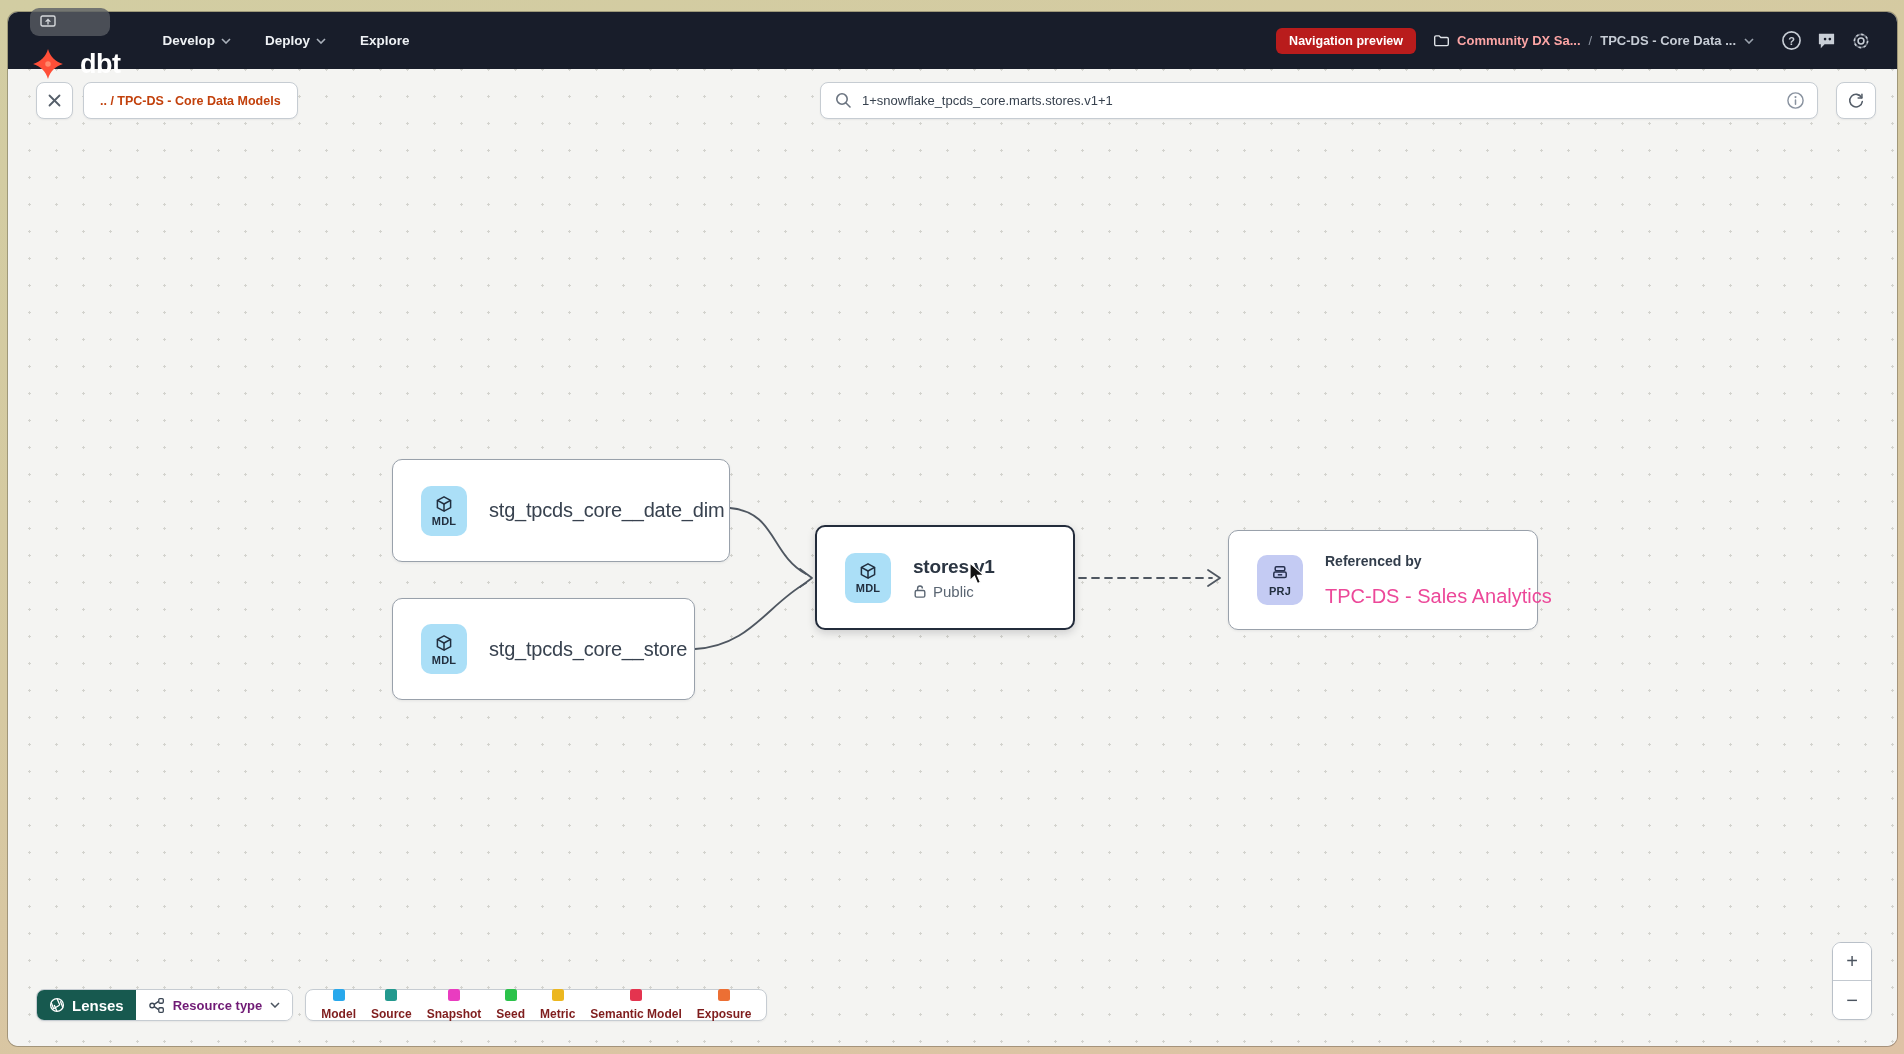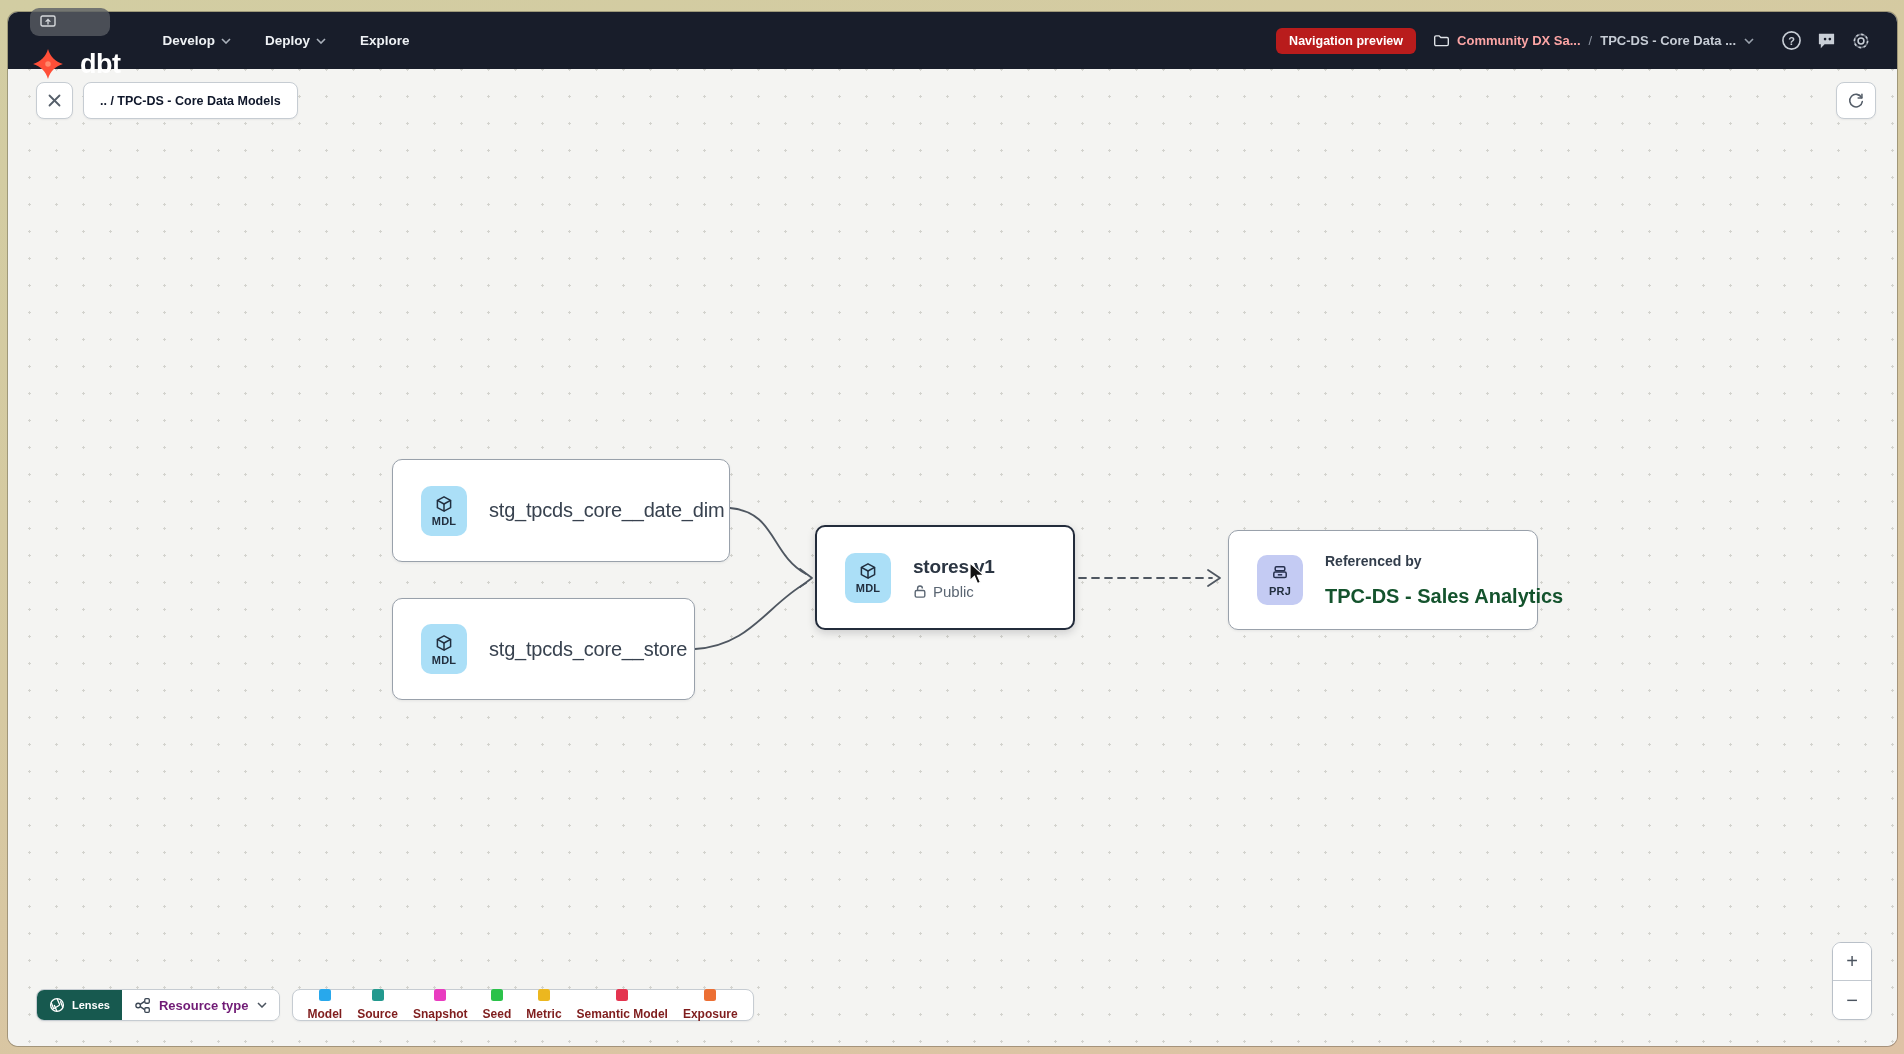--- a/index.html
+++ b/index.html
@@ -41,51 +41,51 @@
     background-size:27px 27px; background-position:8px 14px; }
 
   
   .toolbar { position:absolute; left:0; top:70px; width:100%; height:37px; z-index:5; }
   .icon-btn { position:absolute; height:37px; background:#fff; border:1px solid #c6ccd2;
     border-radius:8px; display:flex; align-items:center; justify-content:center; cursor:pointer;
     box-shadow:0 1px 2px rgba(20,25,35,.06); }
   .close-btn { left:28px; width:37px; }
   .path-chip { position:absolute; left:75px; height:37px; padding:16px 16px; background:#fff;
     border:1px solid #c6ccd2; border-radius:8px; display:flex; align-items:center;
-    font-size:12.5px; font-weight:600; color:#0f172a; cursor:pointer;
+    font-size:12.5px; font-weight:600; color:#c2410c; cursor:pointer;
     box-shadow:0 1px 2px rgba(20,25,35,.06); }
   .search-box { position:absolute; left:812px; width:998px; height:37px; background:#fff;
     border:1px solid #c6ccd2; border-radius:8px; display:flex; align-items:center;
     padding:0 12px 0 14px; gap:10px; box-shadow:0 1px 2px rgba(20,25,35,.06); }
   .search-box input { flex:1; border:none; outline:none; font-size:13px; color:#38424f;
     font-family:"Liberation Sans", sans-serif; background:transparent; }
   .refresh-btn { left:1828px; width:40px; }
 
   
   .node { position:absolute; background:#fff; border:1px solid #99a1ab; border-radius:10px;
     display:flex; align-items:center; padding-left:28px; gap:22px; cursor:pointer;
     box-shadow:0 1px 3px rgba(25,30,40,.07); z-index:3; }
   .node.selected { border:2px solid #232c3b; box-shadow:0 3px 8px rgba(25,30,40,.18); }
   .res-chip { width:46px; height:50px; border-radius:10px; display:flex; flex-direction:column;
     align-items:center; justify-content:center; gap:1px; flex:0 0 auto; }
   .res-chip .chip-label { font-size:11px; font-weight:700; color:#222f3f; letter-spacing:.2px; }
   .node-label { font-size:20px; font-weight:500; color:#38424f; letter-spacing:-.2px; white-space:nowrap; }
   .node-title { font-size:19px; font-weight:700; color:#2b3542; letter-spacing:-.2px; }
   .node-sub { display:flex; align-items:center; gap:6px; margin-top:5px; font-size:15px; color:#5b6673; }
   .node-kicker { font-size:14px; font-weight:700; color:#323d4b; }
-  .node-main { font-size:20px; font-weight:700; color:#14532d; margin-top:16px; white-space:nowrap; }
+  .node-main { font-size:20px; font-weight:400; color:#ec4899; margin-top:16px; white-space:nowrap; }
 
   .edges { position:absolute; inset:0; pointer-events:none; z-index:2; }
 
   
   .footer-left { position:absolute; left:28px; bottom:25px; display:flex; align-items:stretch; gap:12px; z-index:5; }
   .lens-group { display:flex; border:1px solid #c6ccd2; border-radius:8px; overflow:hidden;
     background:#fff; height:32px; box-shadow:0 1px 2px rgba(20,25,35,.06); }
   .lens-btn { display:flex; align-items:center; gap:7px; padding:0 12px; color:#fff;
-    font-size:11px; font-weight:700; cursor:pointer; }
+    font-size:15px; font-weight:700; cursor:pointer; }
   .resource-btn { display:flex; align-items:center; gap:8px; padding:0 12px; font-size:13px;
     font-weight:600; color:#701a75; cursor:pointer; background:#fff; }
   .legend-pill { display:flex; align-items:center; gap:15px; border:1px solid #c6ccd2;
     border-radius:8px; background:#fff; height:32px; padding:0 15px;
     box-shadow:0 1px 2px rgba(20,25,35,.06); }
   .legend-item { display:flex; align-items:center; gap:6px; font-size:12px; font-weight:700; color:#7f1d1d;flex-direction:column; }
   .legend-swatch { width:12px; height:12px; border-radius:2.5px; display:inline-block; }
 
   .zoom-ctrl { position:absolute; right:25px; bottom:26px; width:40px; background:#fff;
     border:1px solid #b9c0c8; border-radius:9px; overflow:hidden; z-index:5;
@@ -259,20 +259,32 @@
   <div class="toolbar">
     <div class="icon-btn close-btn">
       <svg width="15" height="15" viewBox="0 0 15 15">
         <g stroke="#555e69" stroke-width="1.8" stroke-linecap="round">
           <line x1="2.5" y1="2.5" x2="12.5" y2="12.5"></line>
             <line x1="12.5" y1="2.5" x2="2.5" y2="12.5"></line>
         </g>
       </svg>
     </div>
     <div class="path-chip">.. / TPC-DS - Core Data Models</div>
+    <div class="search-box">
+      <svg width="17" height="17" viewBox="0 0 17 17">
+        <circle cx="7" cy="7" r="5.2" fill="none" stroke="#6b7480" stroke-width="1.6"></circle>
+        <line x1="11" y1="11" x2="15" y2="15" stroke="#6b7480" stroke-width="1.6" stroke-linecap="round"></line>
+      </svg>
+      <input type="text" value="1+snowflake_tpcds_core.marts.stores.v1+1" style="">
+      <svg width="19" height="19" viewBox="0 0 20 20">
+        <circle cx="10" cy="10" r="8" fill="none" stroke="#8a93a0" stroke-width="1.5"></circle>
+        <circle cx="10" cy="6.4" r="1.1" fill="#8a93a0"></circle>
+        <rect x="9.2" y="8.8" width="1.6" height="6" rx=".8" fill="#8a93a0"></rect>
+      </svg>
+    </div>
     <div class="icon-btn refresh-btn">
       <svg width="18" height="18" viewBox="0 0 20 20">
         <path d="M16.2 6.2 A7 7 0 1 0 17 10.6" fill="none" stroke="#555e69" stroke-width="1.7" stroke-linecap="round"></path>
         <polyline points="16.6,2.4 16.6,6.6 12.4,6.6" fill="none" stroke="#555e69" stroke-width="1.7" stroke-linecap="round" stroke-linejoin="round"></polyline>
       </svg>
     </div>
   </div>
 
   <div class="footer-left">
     <div class="lens-group">

